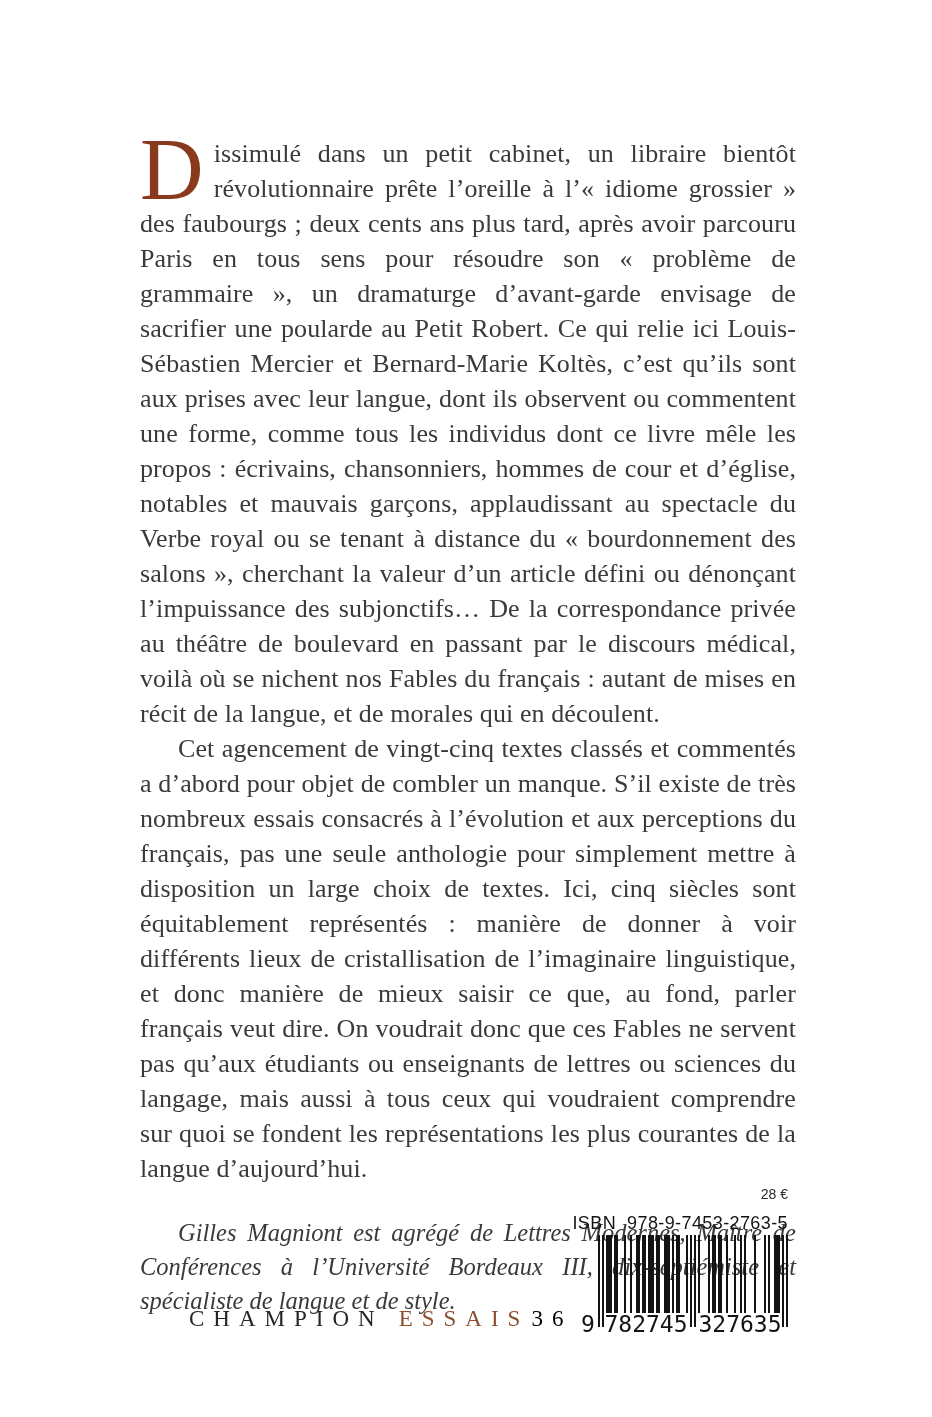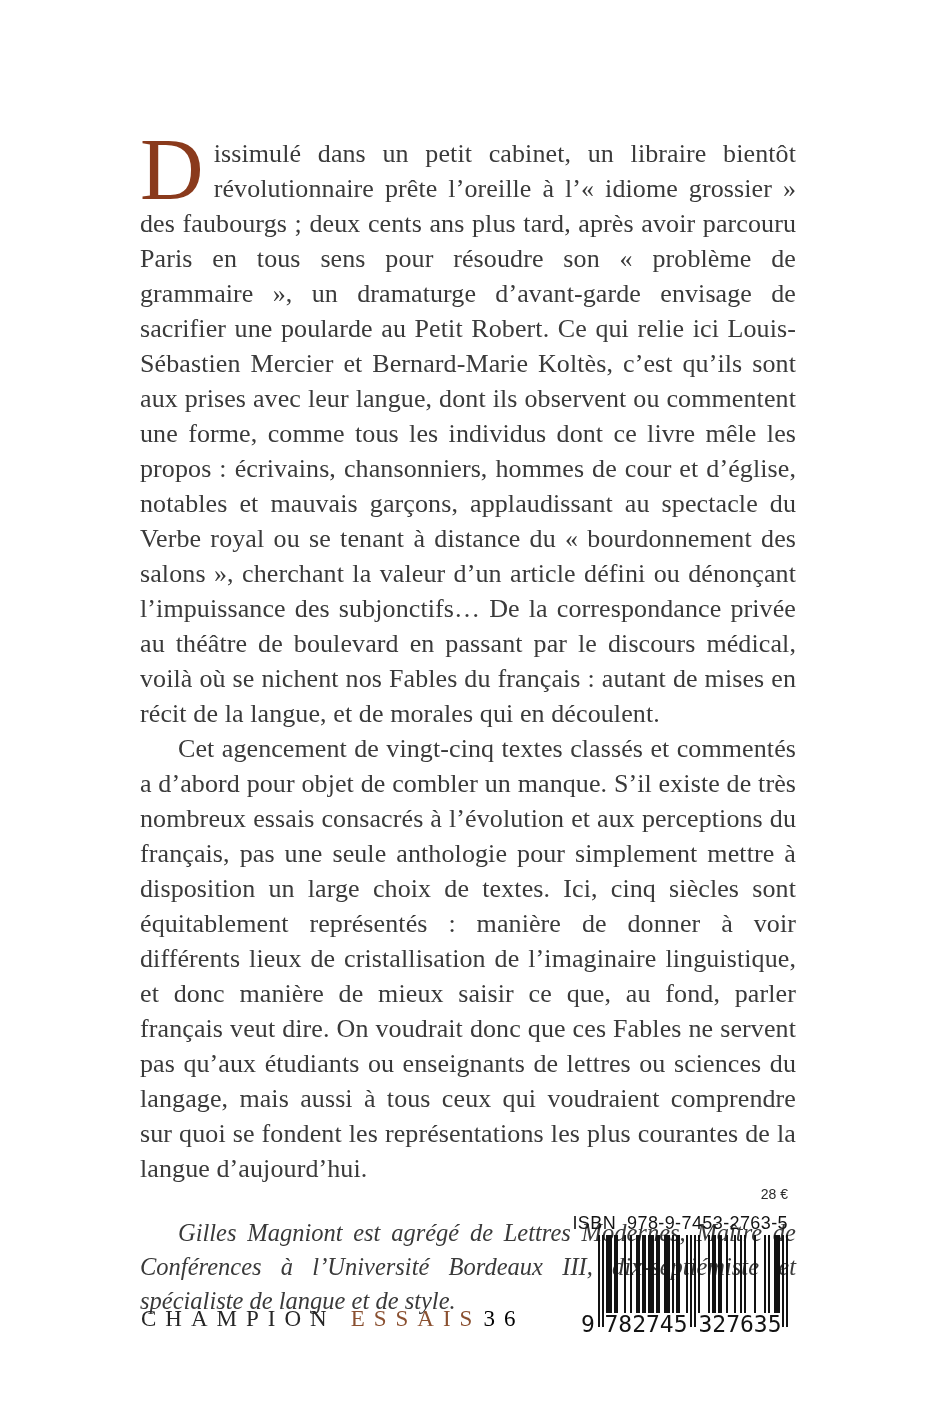--- a/index.html
+++ b/index.html
@@ -58,21 +58,21 @@
   #barcode rect{fill:#131313;}
   #barcode text{
     font-family:"DejaVu Sans Mono",monospace;
     font-size:23px;fill:#131313;
   }
   .collection{
     position:absolute;left:141px;top:1306px;
     font-size:23px;letter-spacing:9px;
     white-space:nowrap;
   }
-  .collection .publisher{color:#262626;margin-right:15px;}
+  .collection .publisher{color:#262626;margin-right:15px;margin-left:48px;}
   .collection .series{color:var(--accent-color,#8a5030);margin-right:2px;}
   .collection .number{color:#000000;}
 </style>
 </head>
 <body>
 
 <div class="page">
 
   <div class="blurb">
     <div id="paragraphs">

